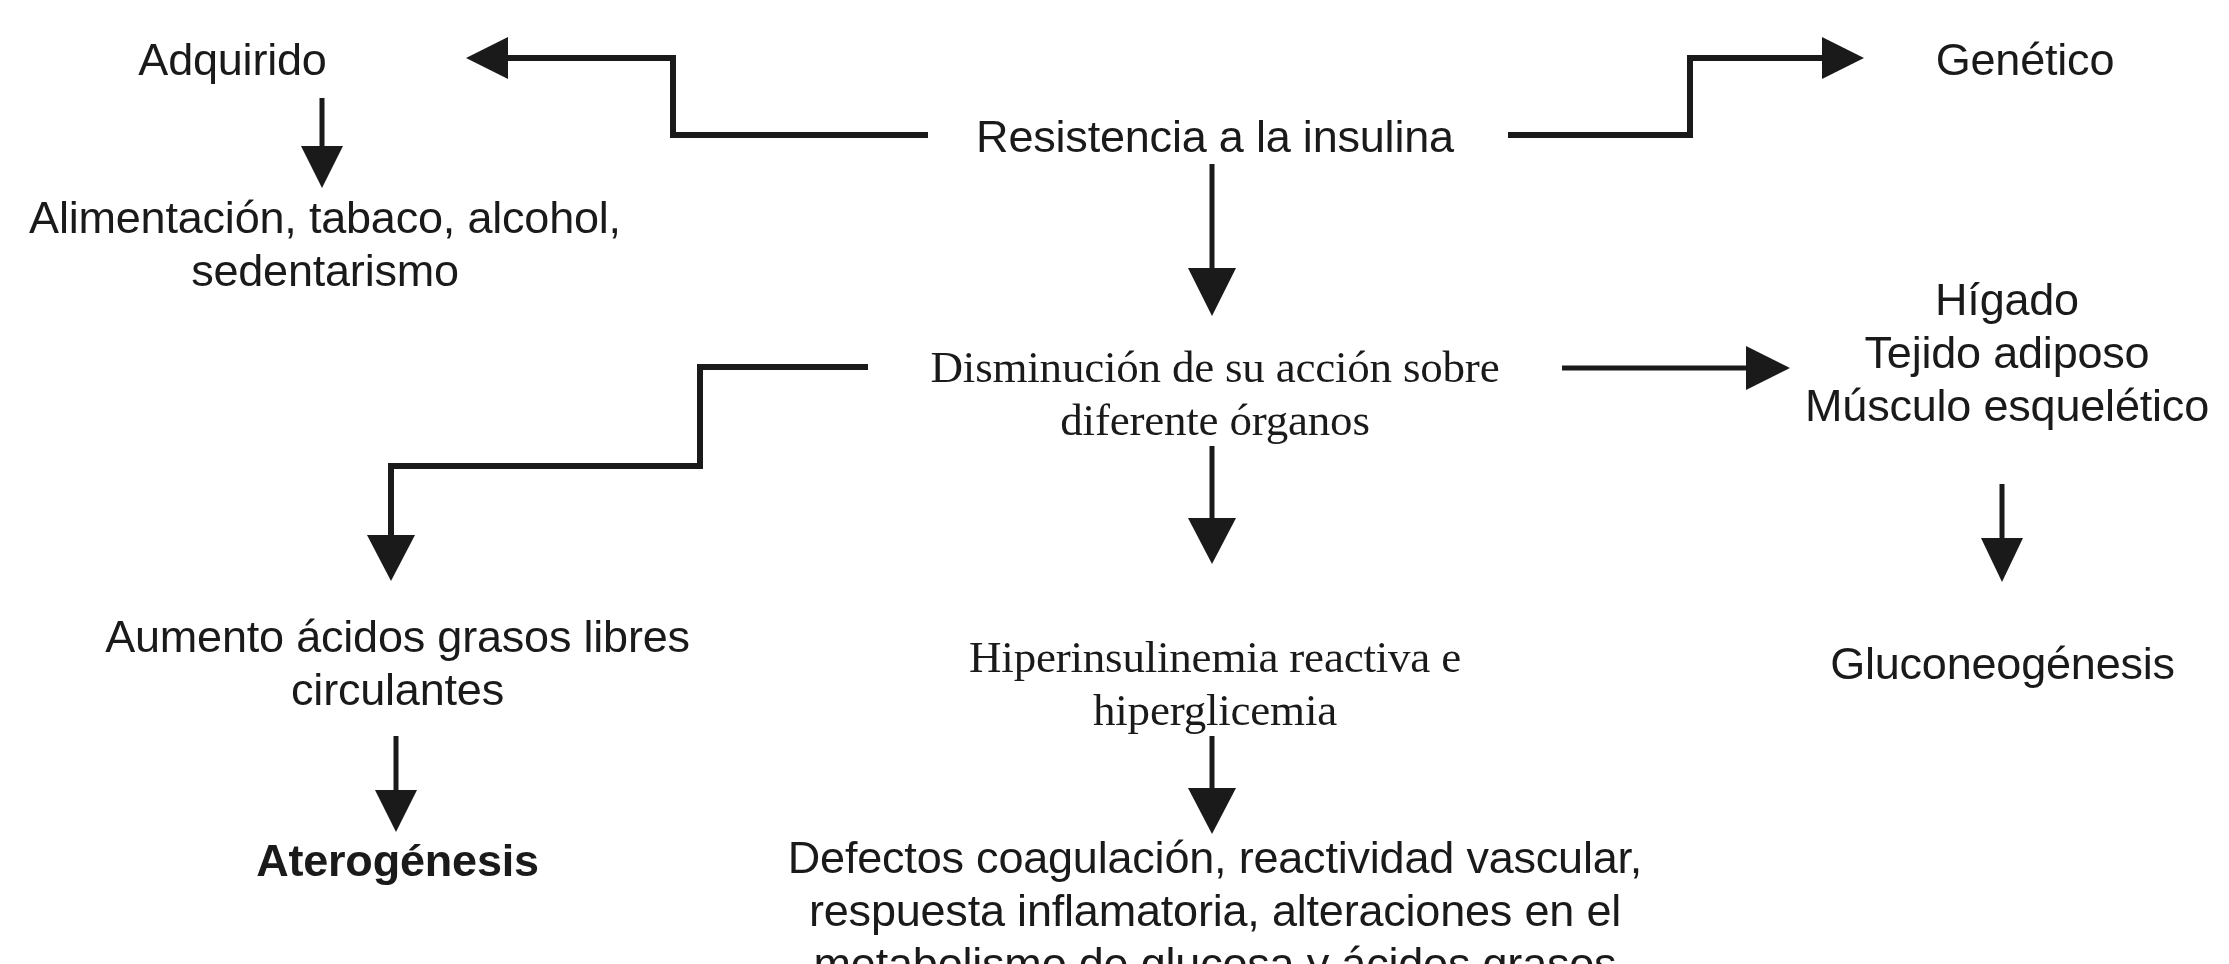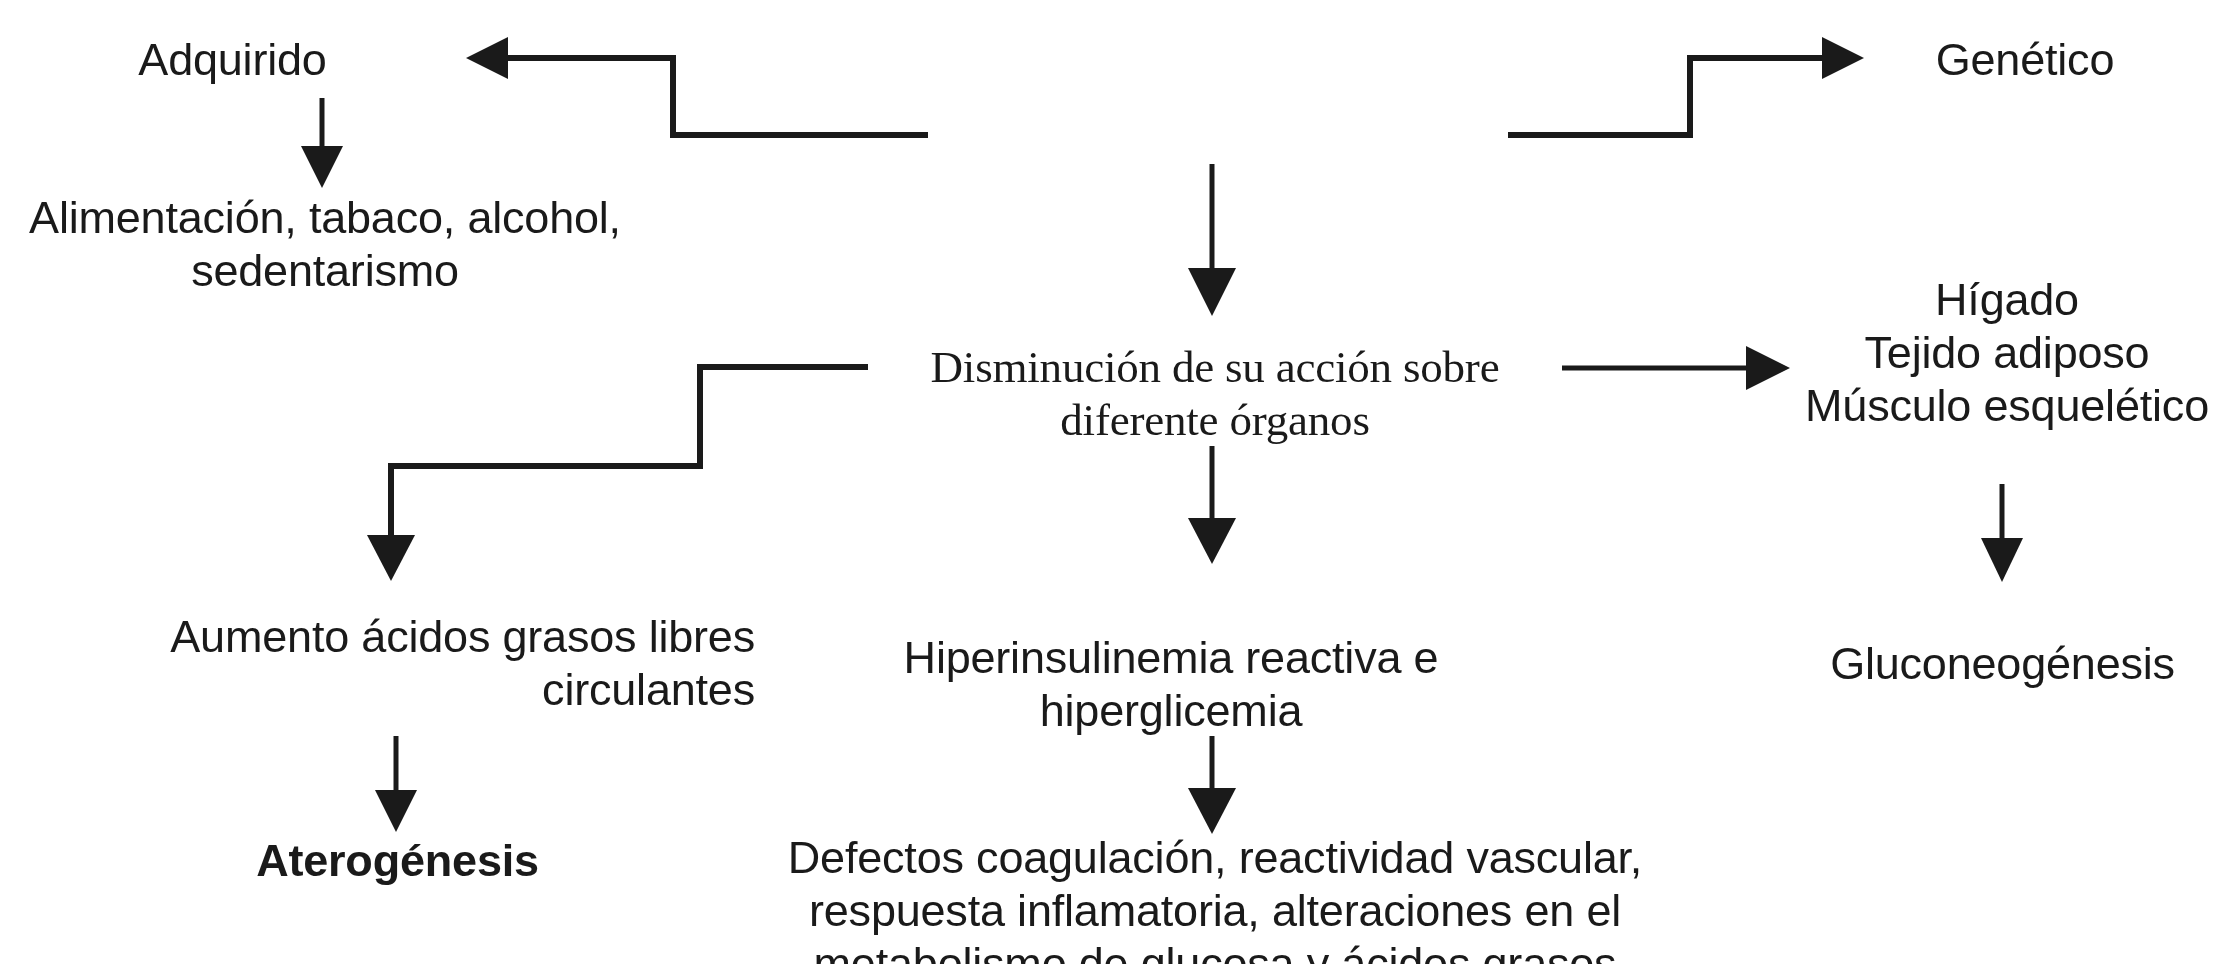--- a/index.html
+++ b/index.html
@@ -104,35 +104,36 @@
     <g>
       <path class="edge-path thin" d="M 1212 700 L 1212 760"></path>
       <polygon class="arrow-head" points="1212,798 1188,752 1236,752"></polygon>
     </g>
   </svg>
 
   <div class="node" style="left:105px; top:-3px; width:255px;">Adquirido</div>
 
   <div class="node" style="left:1890px; top:-3px; width:270px;">Genético</div>
 
+  <div class="node" style="left:925px; top:74px; width:580px;">Resistencia a la insulina</div>
 
   <div class="node" style="left:-5px; top:155px; width:660px;">Alimentación, tabaco, alcohol,
 sedentarismo</div>
 
   <div class="node" style="left:865px; top:305px; width:700px;font-family:Liberation Serif, serif;">Disminución de su acción sobre
 diferente órganos</div>
 
   <div class="node" style="left:1785px; top:237px; width:444px;">Hígado
 Tejido adiposo
 Músculo esquelético</div>
 
-  <div class="node" style="left:40px; top:574px; width:715px;text-align:right;">Aumento ácidos grasos libres
+  <div class="node" style="left:40px; top:574px; width:715px;">Aumento ácidos grasos libres
 circulantes</div>
 
-  <div class="node" style="left:826px; top:595px; width:690px;">Hiperinsulinemia reactiva e
+  <div class="node" style="left:870px; top:595px; width:690px;font-family:Liberation Serif, serif;">Hiperinsulinemia reactiva e
 hiperglicemia</div>
 
   <div class="node" style="left:1775px; top:601px; width:455px;">Gluconeogénesis</div>
 
   <div class="node" style="left:165px; top:798px; width:465px;font-weight:bold;">Aterogénesis</div>
 
   <div class="node" style="left:690px; top:795px; width:1050px;">Defectos coagulación, reactividad vascular,
 respuesta inflamatoria, alteraciones en el
 metabolismo de glucosa y ácidos grasos</div>
 

